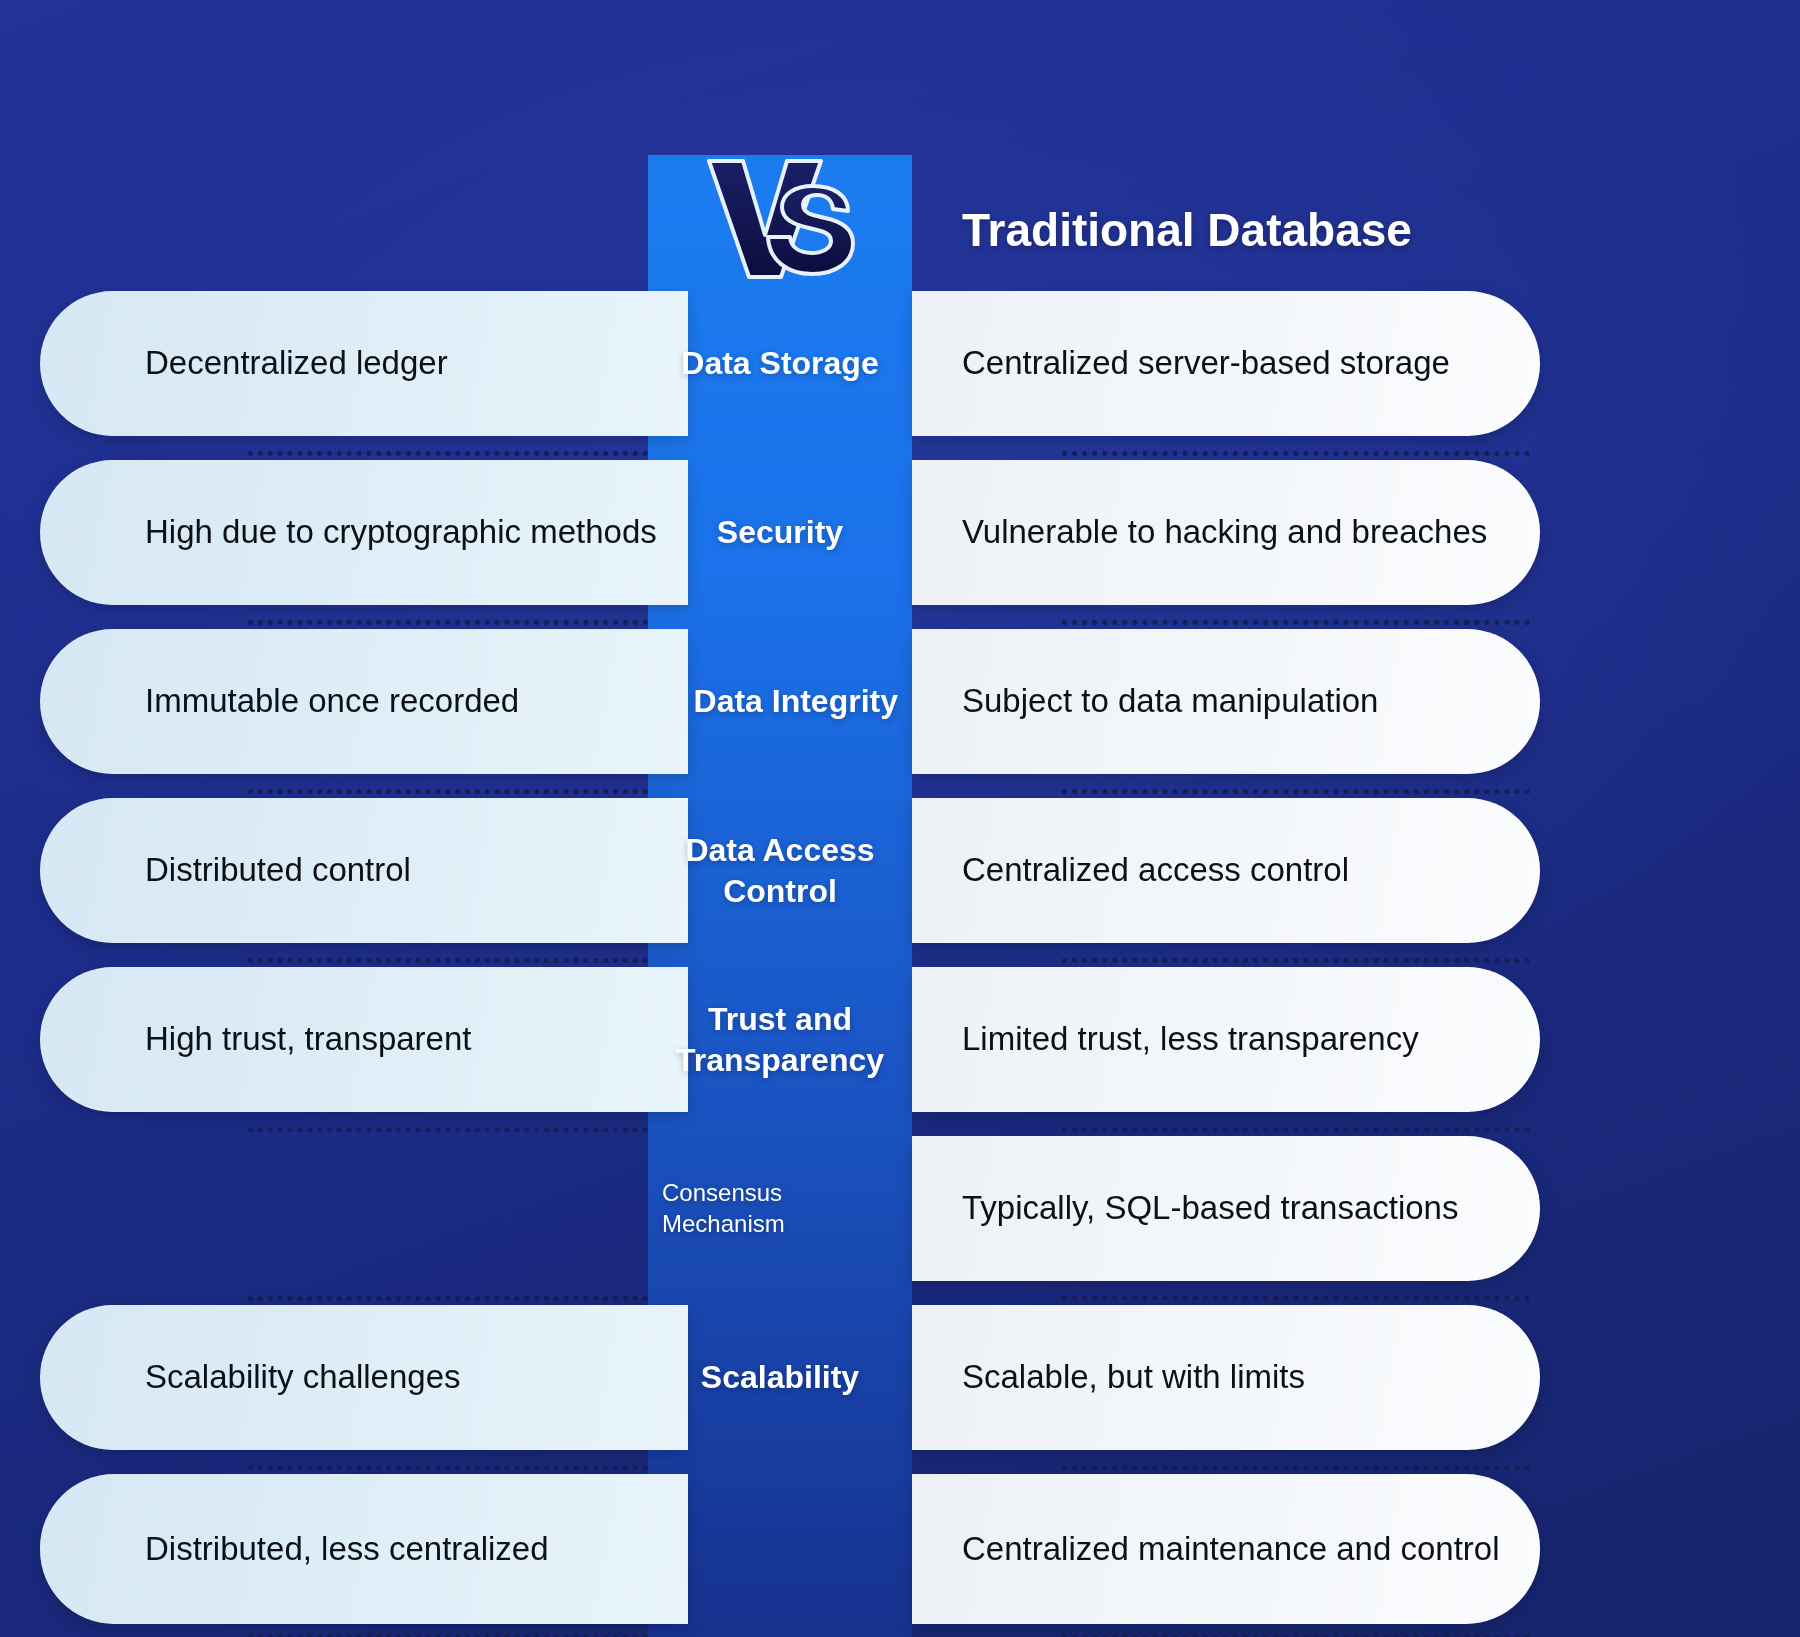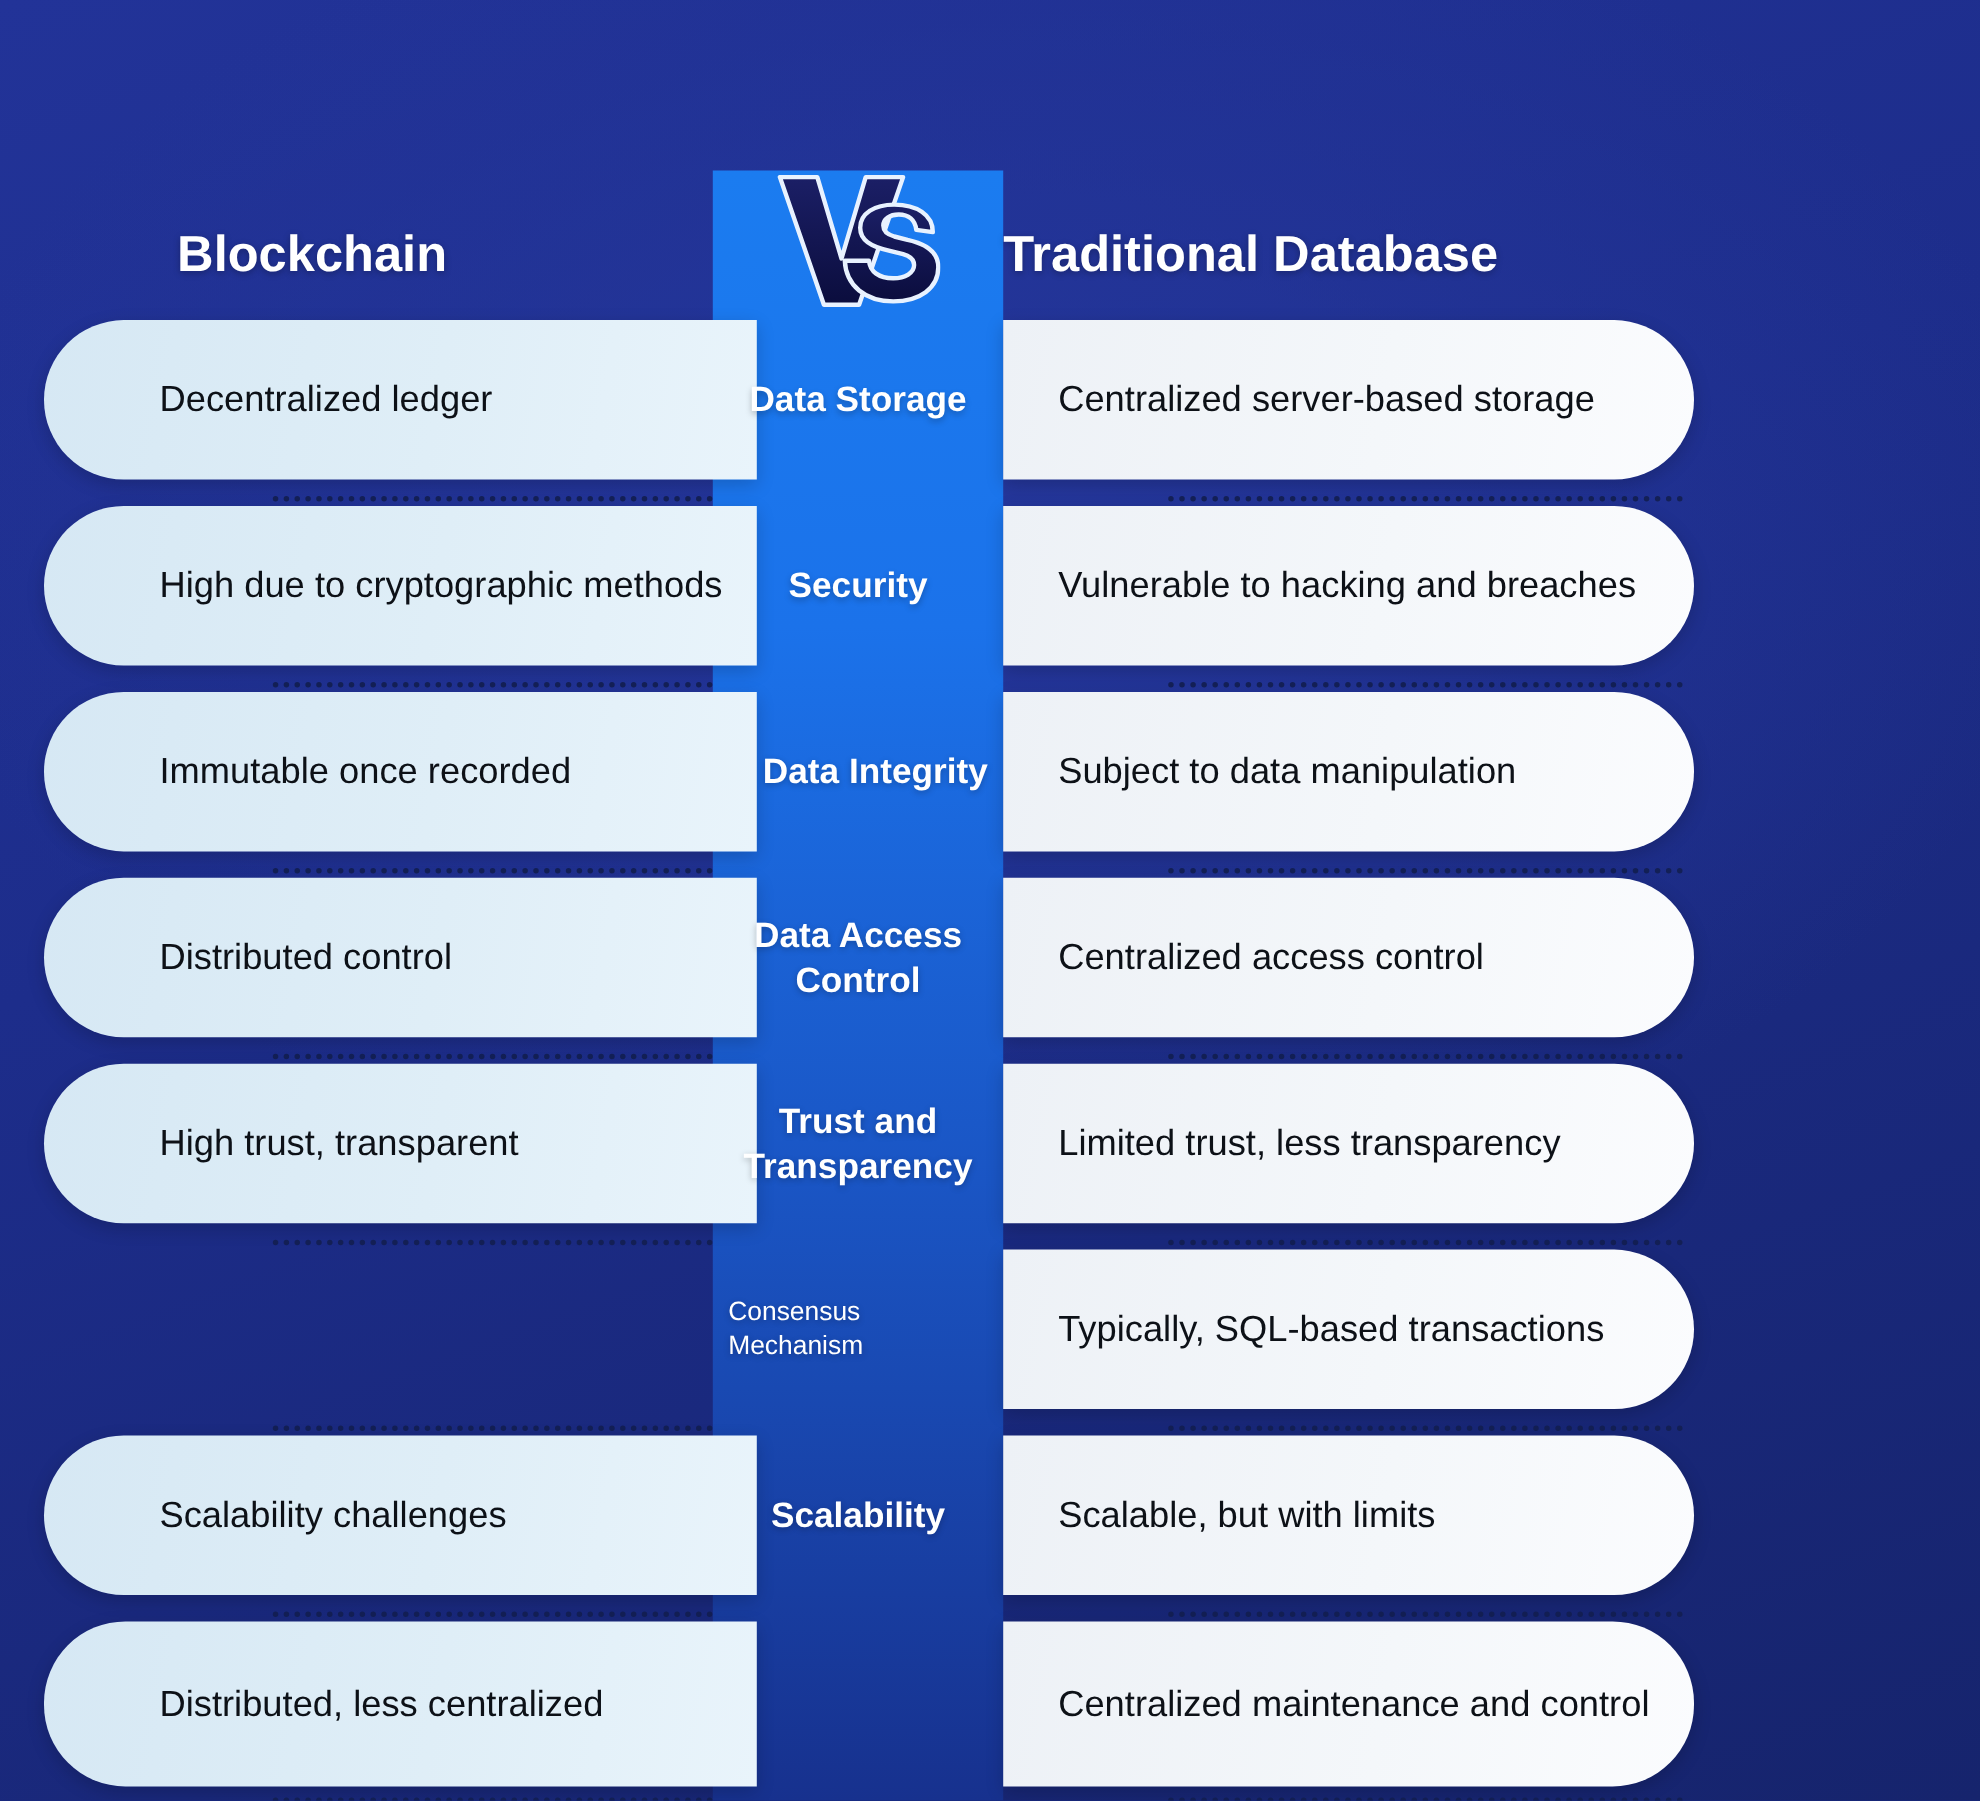--- a/index.html
+++ b/index.html
@@ -49,21 +49,21 @@
 
   
   .col-head{
     position:absolute;top:185px;height:90px;
     display:flex;align-items:center;
     color:#ffffff;font-size:46px;font-weight:bold;
     text-shadow:0 2px 7px rgba(0,0,0,.28);
     white-space:nowrap;
   }
   .col-head.left{left:56px;width:592px;padding-left:105px;box-sizing:border-box;}
-  .col-head.right{left:912px;width:832px;box-sizing:border-box;}
+  .col-head.right{left:912px;width:832px;padding-left:50px;box-sizing:border-box;}
 
   
   .rows{
     position:absolute;left:0;top:285px;width:1800px;height:1352px;
   }
   .row{
     position:relative;
     height:169px;
     width:1800px;
   }
@@ -134,23 +134,20 @@
                C64 107 82 121 107 121
                C131 121 148 109 148 90
                C148 77 139 69 120 65
                L108 62
                C101 60 98 57 98 52
                C98 46 104 42 112 42
                C121 42 127 47 128 56 Z" fill="url(#vsg)" stroke="#e8f2ff" stroke-width="4" stroke-linejoin="round"></path>
     </svg>
   </div>
 
-  <div class="col-head left">
-    <span>Blockchain</span>
-  </div>
   <div class="col-head right">
     <span>Traditional Database</span>
   </div>
 
   <div class="rows" id="rows-container">
       <div class="row">
         <div class="pill left">
           <span>Decentralized ledger</span>
         </div>
         <div style="position: absolute; left: 648px; top: 6px; width: 264px; height: 145px; display: flex; align-items: center; justify-content: center; text-align: center; color: rgb(255, 255, 255); font-size: 32px; font-weight: bold; line-height: 1.26; padding: 0px 14px; box-sizing: border-box; text-shadow: rgba(0, 0, 0, 0.25) 0px 2px 6px;">

